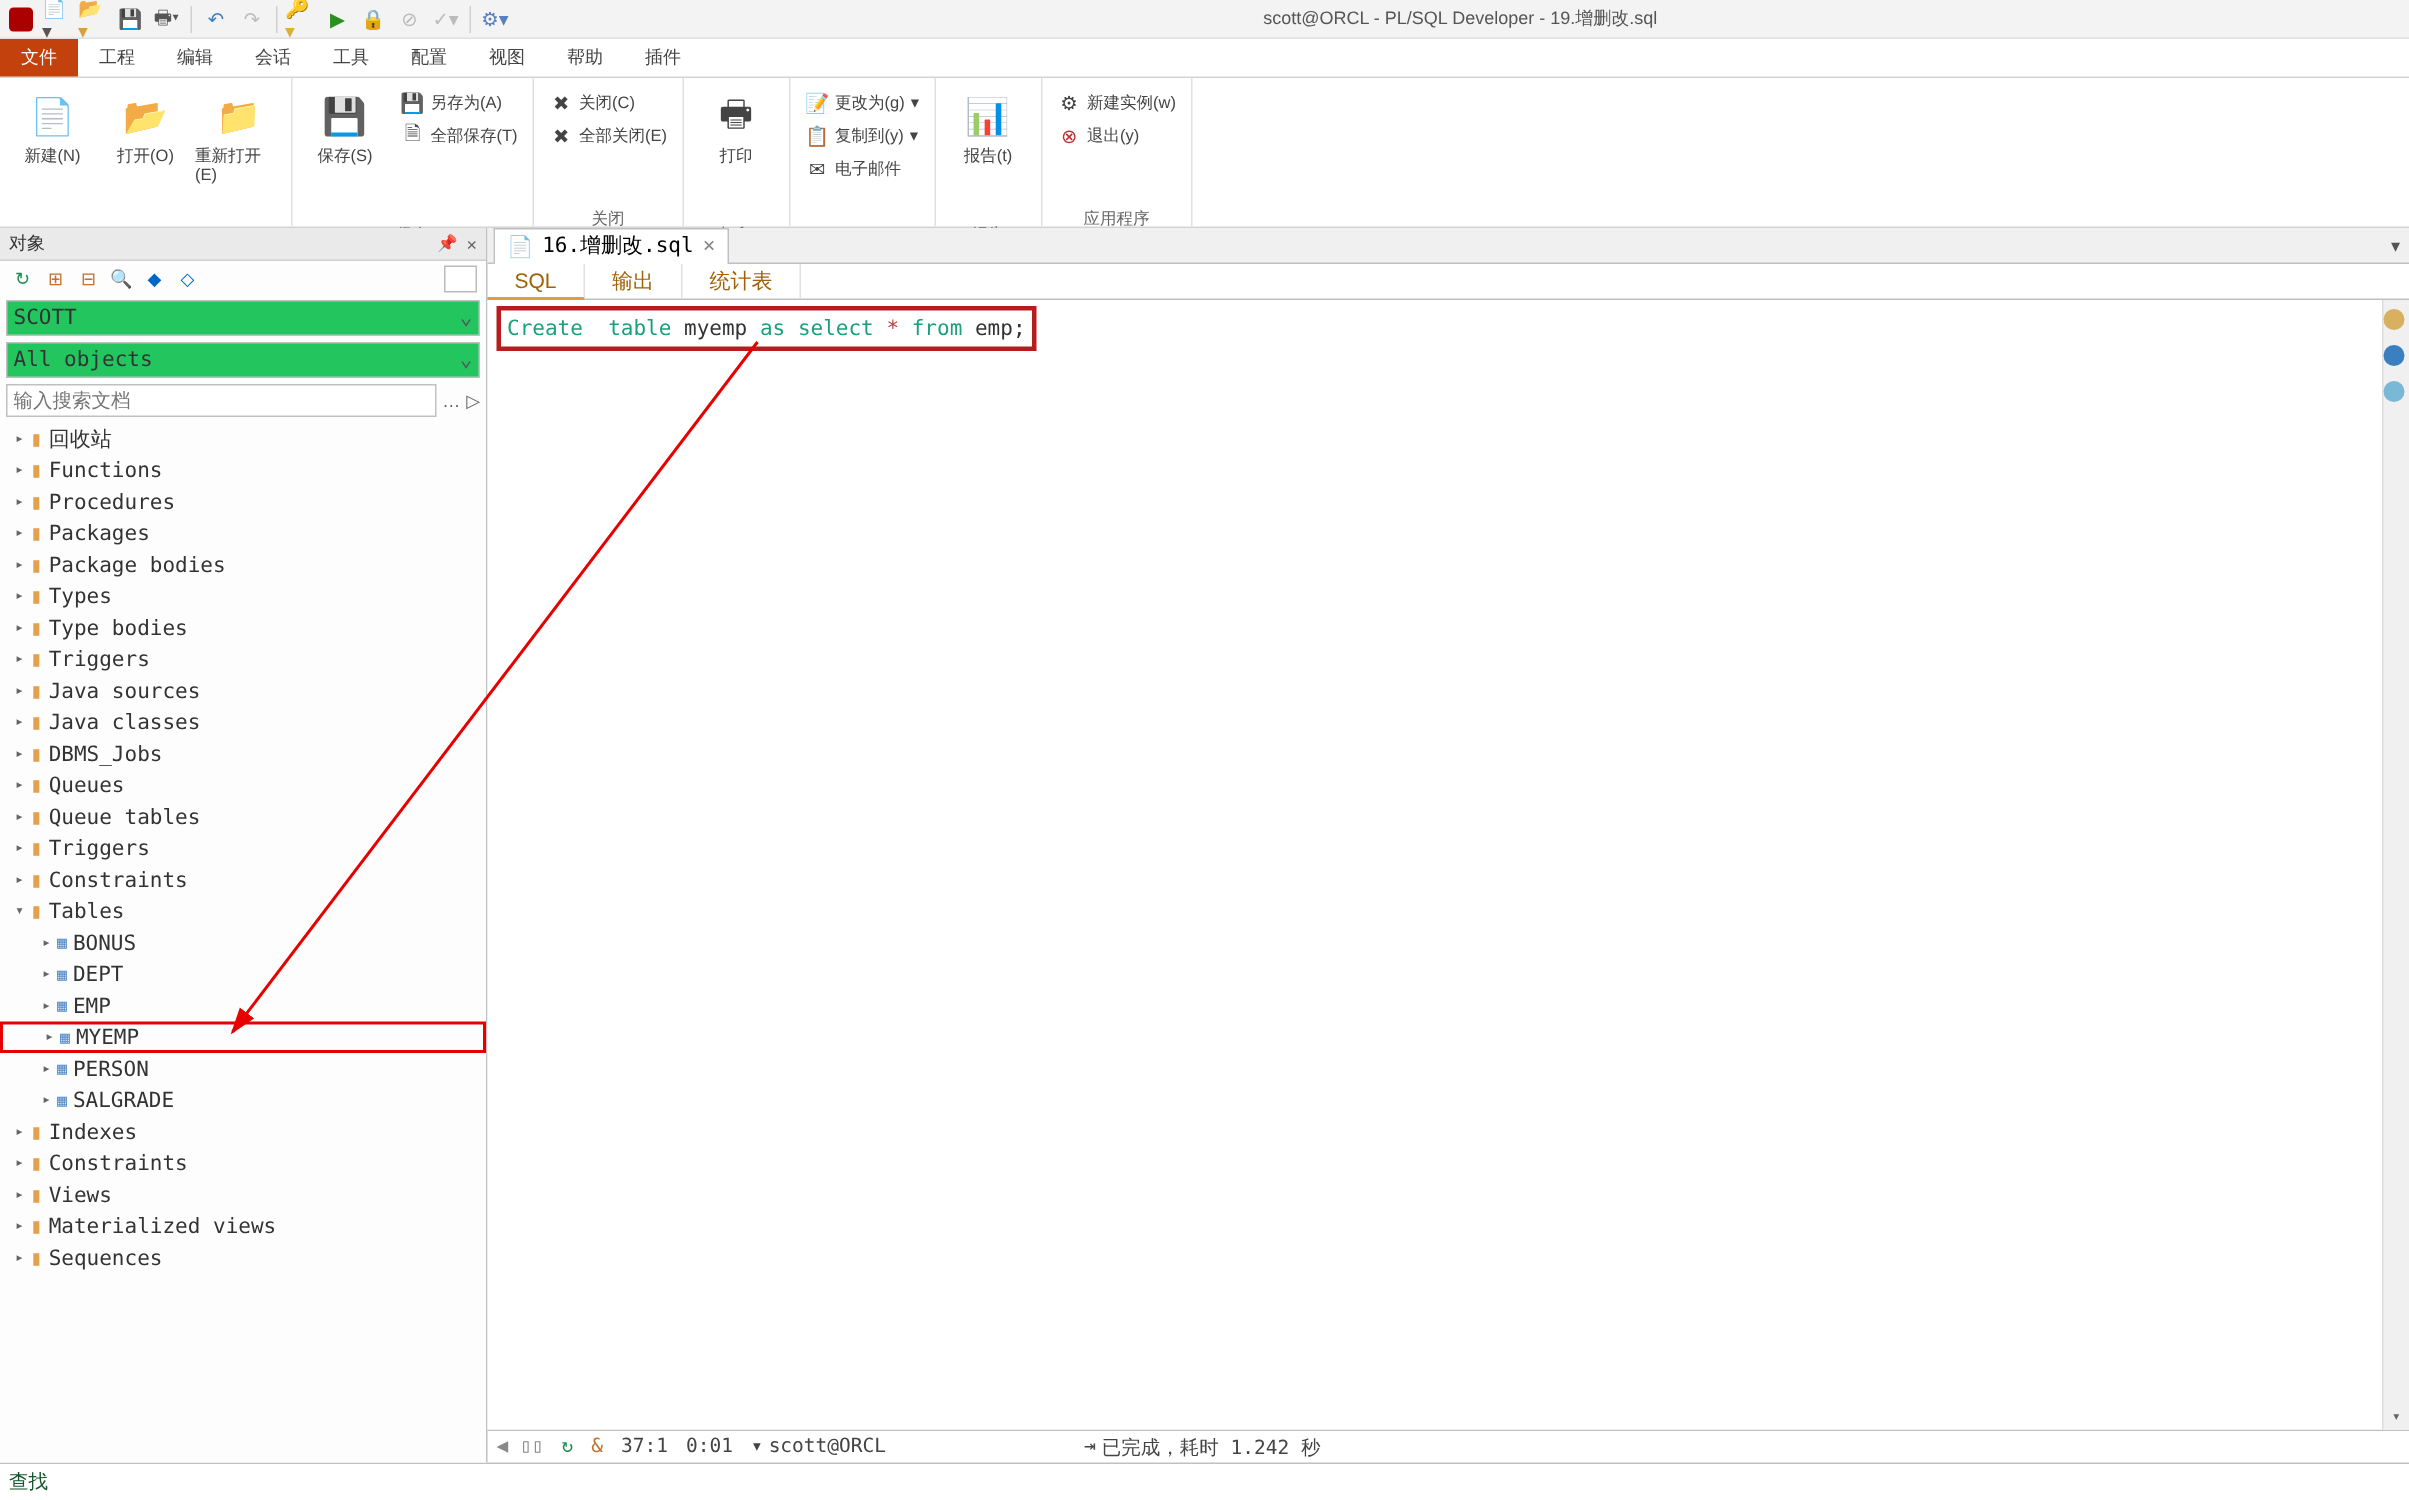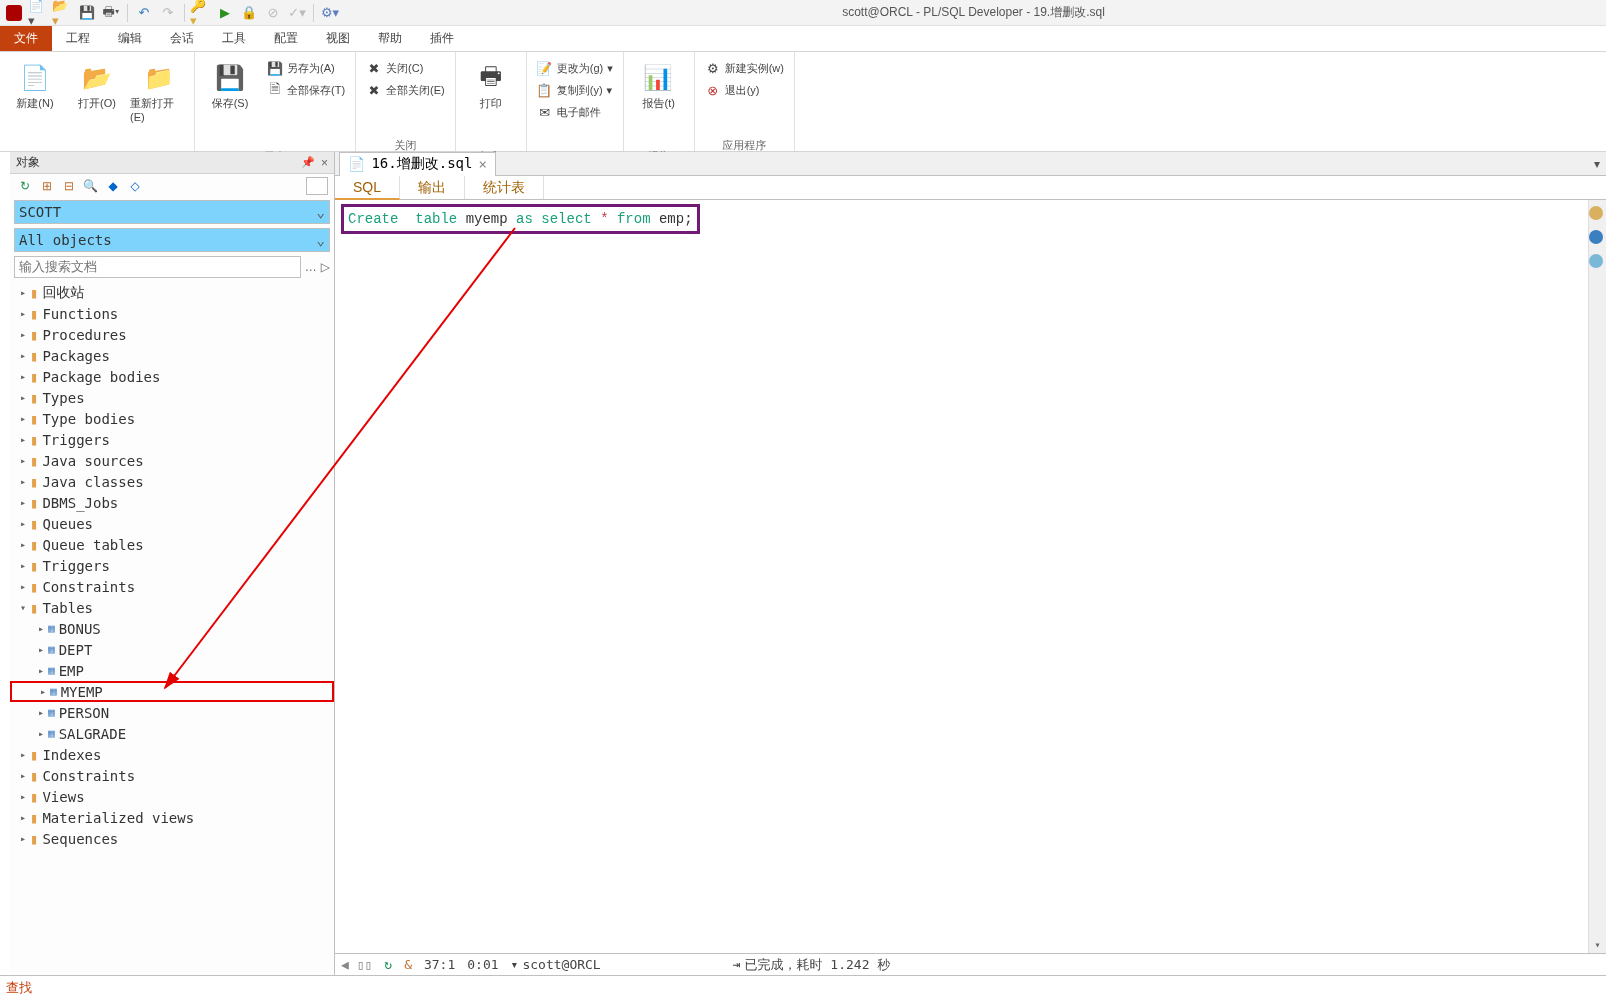--- a/index.html
+++ b/index.html
@@ -16,58 +16,58 @@
 .ribbon { height: 100px; background: #fff; border-bottom: 1px solid #d4d4d4; display: flex; }
 .ribbon-group { border-right: 1px solid #e0e0e0; display: flex; flex-direction: column; padding: 4px 6px 0; }
 .ribbon-group-body { flex: 1; display: flex; align-items: flex-start; gap: 4px; }
 .ribbon-group-label { text-align: center; font-size: 11px; color: #666; padding: 2px 0; margin-top: 36px; }
 .rbtn-large { display: flex; flex-direction: column; align-items: center; width: 58px; padding-top: 6px; gap: 2px; }
 .rbtn-large .ic { width: 32px; height: 32px; display: flex; align-items: center; justify-content: center; font-size: 24px; }
 .rbtn-large span { font-size: 11px; color: #444; }
 .rbtn-col { display: flex; flex-direction: column; gap: 2px; padding-top: 2px; }
 .rbtn-small { display: flex; align-items: center; gap: 4px; padding: 2px 4px; font-size: 11px; color: #444; white-space: nowrap; }
 .rbtn-small .ic { width: 16px; height: 16px; font-size: 13px; display: inline-flex; align-items: center; justify-content: center; }
-.workspace { display: flex; height: 823px; padding-left: 10px; }
+.workspace { display: flex; height: 823px; }
 .panel-left { width: 325px; border-right: 1px solid #c0c0c0; display: flex; flex-direction: column; background: #fdfdfd; }
 .panel-header { height: 22px; background: #eaeaea; border-bottom: 1px solid #d0d0d0; display: flex; align-items: center; padding: 0 6px; font-size: 12px; color: #333; }
 .panel-header .spacer { flex: 1; }
 .panel-toolbar { height: 24px; display: flex; align-items: center; gap: 4px; padding: 0 6px; }
 .panel-toolbar .tb { width: 18px; height: 18px; font-size: 12px; color: #0066cc; display: inline-flex; align-items: center; justify-content: center; }
 .panel-toolbar .slot { margin-left: auto; width: 22px; height: 18px; border: 1px solid #bbb; background: #fff; }
-.combo { height: 24px; border: 1px solid #c0c0c0; margin: 2px 4px; background: #7dd3fc; display: flex; align-items: center; padding: 0 4px; font-family: Consolas, monospace; font-size: 14px; color: #333; position: relative; }
+.combo { height: 24px; border: 1px solid #c0c0c0; margin: 2px 4px; background: #22c55e; display: flex; align-items: center; padding: 0 4px; font-family: Consolas, monospace; font-size: 14px; color: #333; position: relative; }
 .combo .caret { position: absolute; right: 4px; color: #555; }
 .search-row { height: 26px; display: flex; align-items: center; padding: 0 4px; gap: 4px; }
 .search-row input { flex: 1; height: 22px; border: 1px solid #c0c0c0; padding: 0 4px; font-size: 13px; color: #3b82f6; font-family: "Microsoft YaHei"; }
 .tree { flex: 1; overflow-y: scroll; font-family: Consolas, monospace; font-size: 14px; color: #333; padding: 2px 0; }
 .tree-row { height: 21px; display: flex; align-items: center; white-space: nowrap; }
 .tree-row .arrow { width: 14px; text-align: center; color: #666; font-size: 10px; }
 .tree-row .folder { color: #e3a04d; margin-right: 4px; }
 .tree-row .tbl { color: #5a8fc9; margin-right: 4px; font-size: 11px; }
 .indent0 { padding-left: 6px; }
 .indent1 { padding-left: 24px; }
 .highlight-box { border: 2px solid #e60000; }
 .editor-area { flex: 1; display: flex; flex-direction: column; position: relative; }
 .doc-tabs { height: 24px; background: #f0f0f0; border-bottom: 1px solid #c0c0c0; display: flex; align-items: center; padding-left: 4px; }
 .doc-tab { height: 24px; border: 1px solid #c0c0c0; border-bottom: none; background: #fff; display: flex; align-items: center; gap: 6px; padding: 0 8px; font-family: Consolas, monospace; font-size: 14px; }
 .doc-tab .close { color: #888; font-size: 14px; }
 .doc-tabs .pin { margin-left: auto; padding: 0 6px; color: #555; }
 .sub-tabs { height: 24px; display: flex; align-items: stretch; border-bottom: 1px solid #c0c0c0; }
 .sub-tab { padding: 0 18px; display: flex; align-items: center; font-size: 14px; color: #a16207; border-right: 1px solid #e0e0e0; }
 .sub-tab.active { border-bottom: 2px solid #e39b3f; margin-bottom: -1px; }
 .code-editor { flex: 1; position: relative; background: #fff; font-family: Consolas, monospace; font-size: 14px; padding: 4px 6px; }
-.sql-line { border: 3px solid #701a75; display: inline-block; padding: 2px 4px; line-height: 20px; font-family: Liberation Mono, monospace; }
+.sql-line { border: 3px solid #b91c1c; display: inline-block; padding: 2px 4px; line-height: 20px; }
 .kw1 { color: #1aa07a; } .kw2 { color: #1aa07a; } .ident { color: #333; } .star { color: #c04040; }
 .editor-scroll { position: absolute; right: 0; top: 0; bottom: 0; width: 18px; background: #f0f0f0; border-left: 1px solid #ddd; }
 .editor-scroll .thumb-up { position: absolute; top: 0; width: 100%; height: 18px; display: flex; align-items: center; justify-content: center; color: #666; font-size: 10px; }
 .editor-scroll .thumb-dn { position: absolute; bottom: 0; width: 100%; height: 18px; display: flex; align-items: center; justify-content: center; color: #666; font-size: 10px; }
 .right-dock { position: absolute; right: 0; top: 176px; width: 20px; display: flex; flex-direction: column; gap: 10px; align-items: center; padding-top: 30px; }
 .right-dock .d { width: 14px; height: 14px; border-radius: 50%; }
 .statusbar { height: 22px; border-top: 1px solid #c0c0c0; display: flex; align-items: center; padding: 0 6px; font-family: Consolas, monospace; font-size: 13px; color: #444; gap: 12px; }
 .statusbar .seg { display: flex; align-items: center; gap: 4px; }
-.find-row { height: 24px; border-top: 1px solid #c0c0c0; display: flex; align-items: center; padding: 0 6px; font-size: 13px; color: #c2410c; }
+.find-row { height: 24px; border-top: 1px solid #c0c0c0; display: flex; align-items: center; padding: 0 6px; font-size: 13px; color: #14532d; }
 svg.arrow-annotation { position: absolute; pointer-events: none; }
 </style>
 </head>
 <body>
 
 <div class="titlebar">
   <span class="titlebar-icon"></span>
   <div class="qat">
     <span class="qat-btn">📄▾</span>
     <span class="qat-btn" style="color:#d8a03d">📂▾</span>

